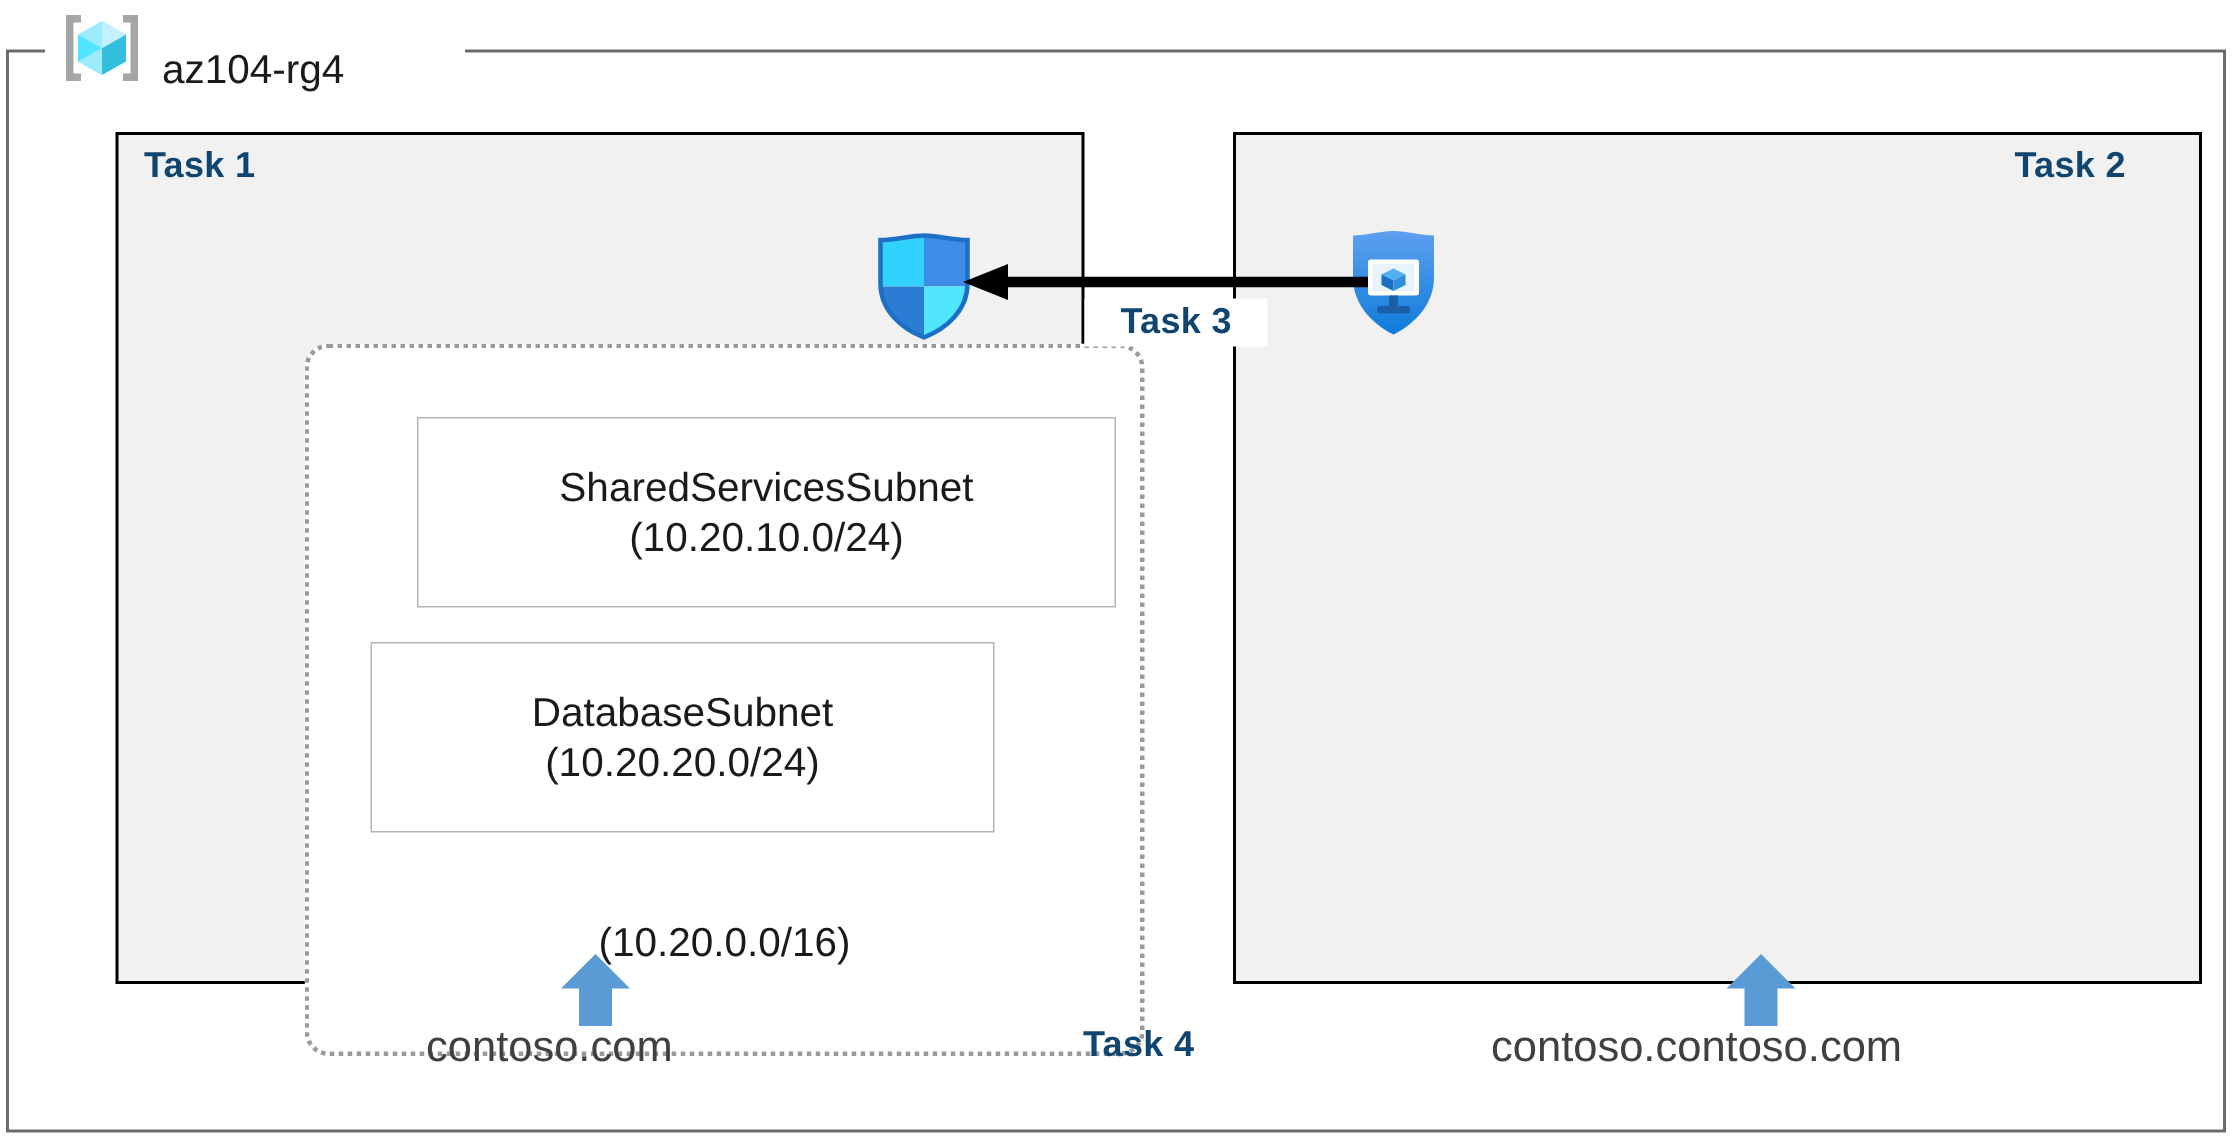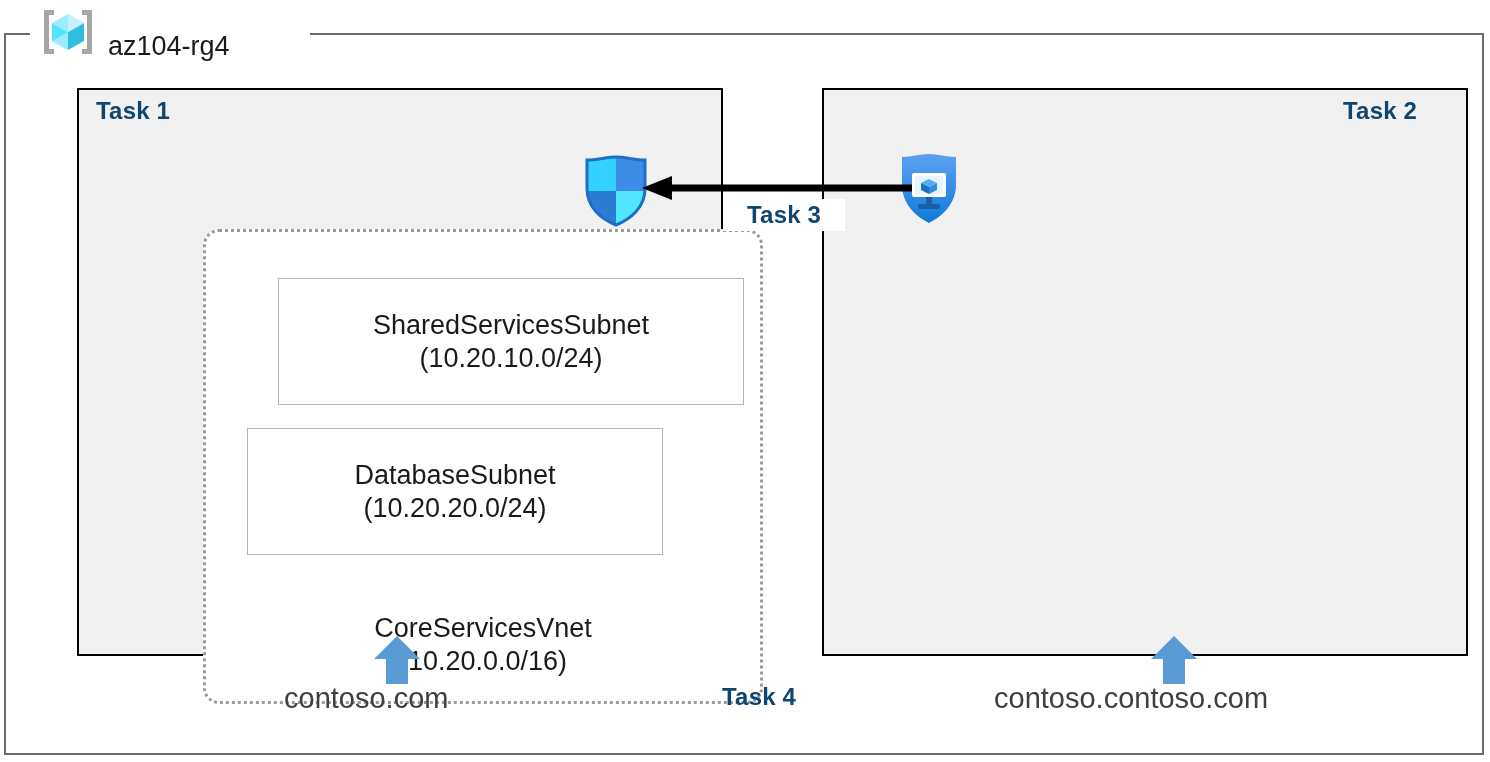--- a/index.html
+++ b/index.html
@@ -94,21 +94,20 @@
       <div class="sn-line">SharedServicesSubnet</div>
       <div class="sn-line">(10.20.10.0/24)</div>
     </div>
 
     <div id="t1-sn2" class="subnet">
       <div class="sn-line">DatabaseSubnet</div>
       <div class="sn-line">(10.20.20.0/24)</div>
     </div>
 
     <div id="vnet1-name" class="vnet-name">
-      <div>CoreServicesVnet</div>
       <div>(10.20.0.0/16)</div>
     </div>
 
   </div>
 </div>
 
 <div id="task1-label" class="task-label">Task 1</div>
 
 <div id="task2-box" class="task-box">
 

